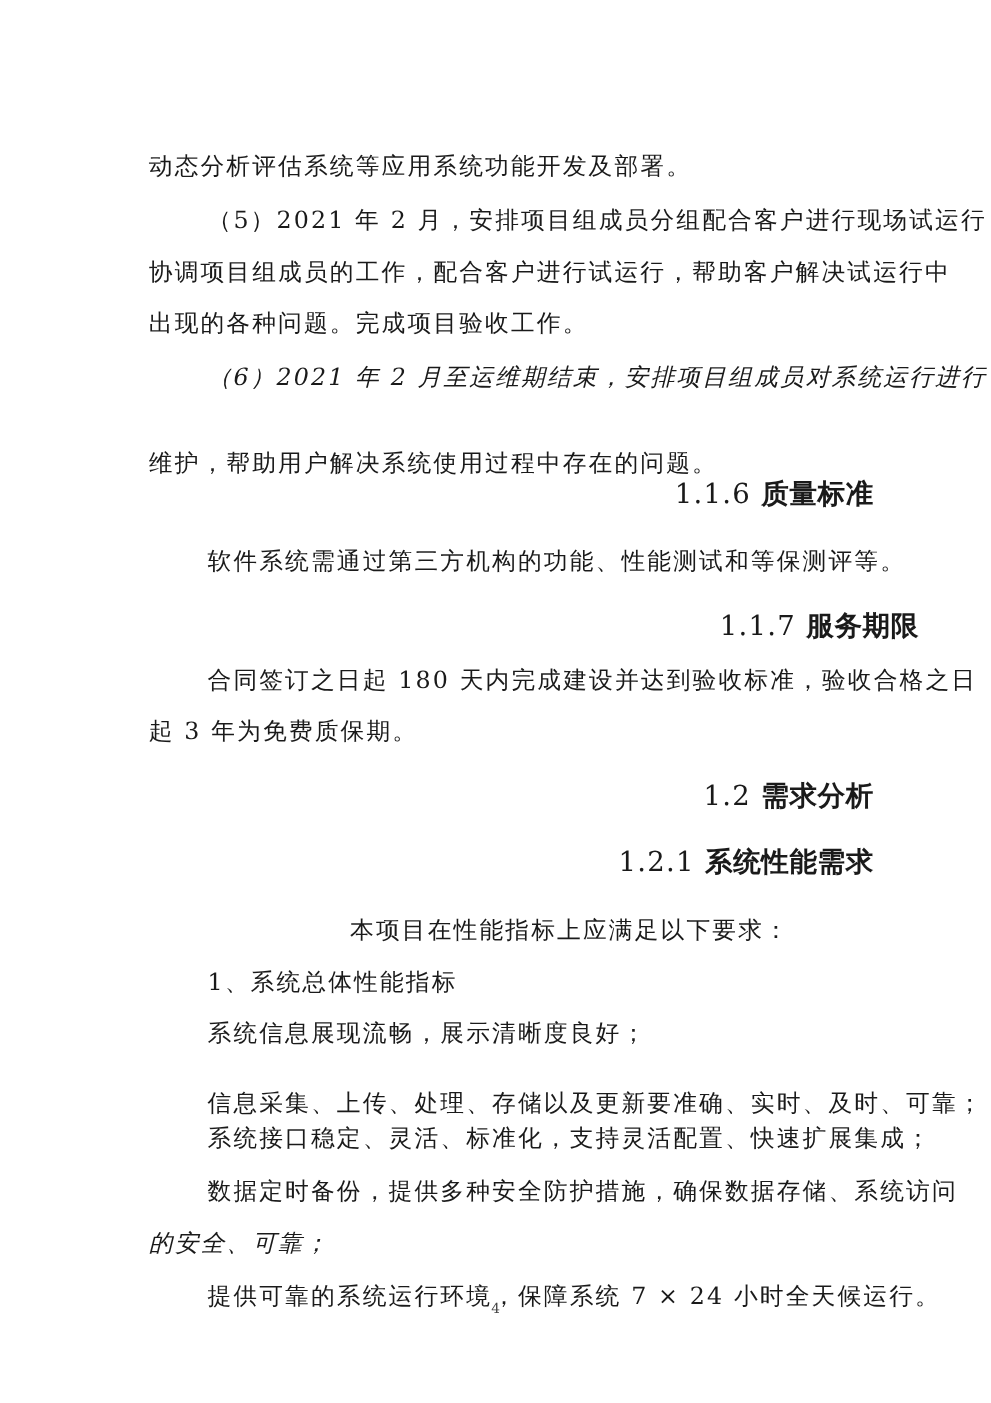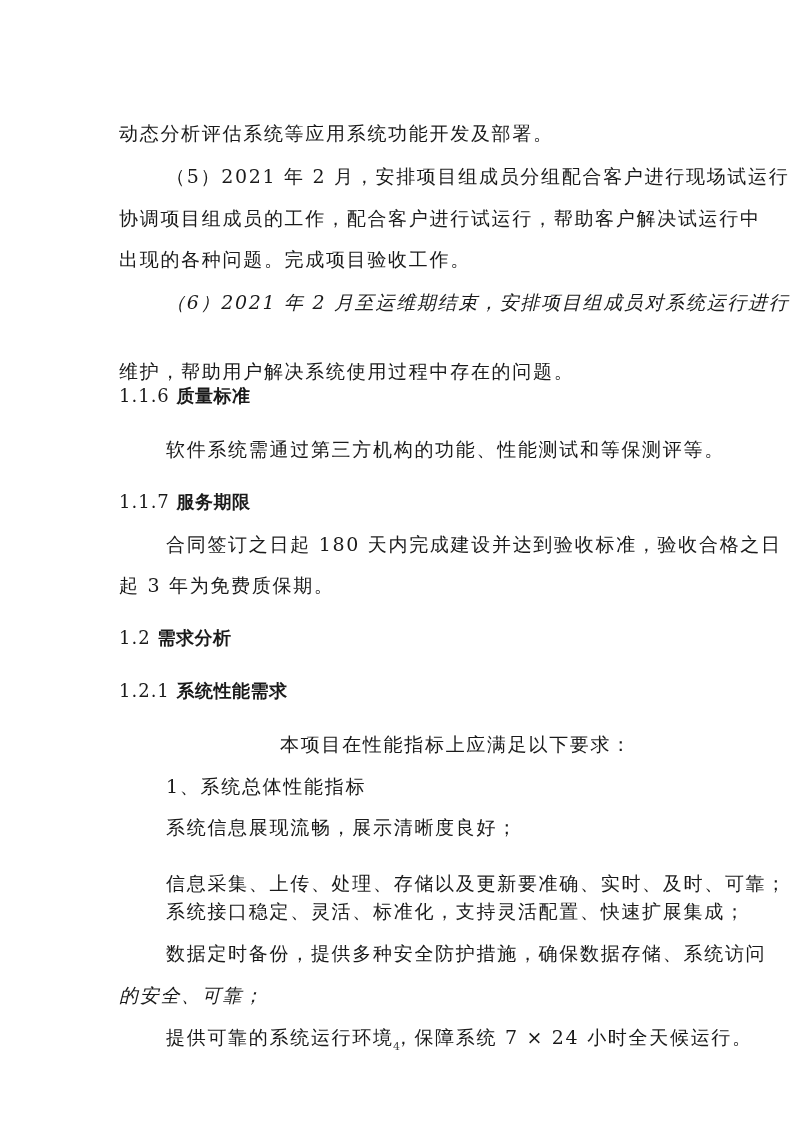--- a/index.html
+++ b/index.html
@@ -13,22 +13,23 @@
     font-size: 19px;
     line-height: 24px;
     color: #1a1a1a;
     white-space: nowrap;
     letter-spacing: 1.7px;
   }
   .ind { left: 166px; }
   .h {
     font-family: "DejaVu Sans", "Liberation Sans", sans-serif;
     font-weight: bold;
-    font-size: 18px;
+    font-size: 22px;
     letter-spacing: 0.5px;
+    text-align: right;
   }
   .h .num { font-family: "DejaVu Serif", "Liberation Serif", serif; font-weight: normal; letter-spacing: 1px; }
   .pgnum {
     position: absolute; left: 393px; top: 1022px;
     font-family: "DejaVu Serif", "Liberation Serif", serif;
     font-size: 11px; color: #444;
   }
 </style>
 </head>
 <body>
@@ -36,21 +37,21 @@
 <div class="page">
   <div id="lines">
       <div class="ln" style="top: 103px;">动态分析评估系统等应用系统功能开发及部署。</div>
       <div class="ln ind" style="top: 146px;">（5）2021 年 2 月，安排项目组成员分组配合客户进行现场试运行，</div>
       <div class="ln" style="top: 188px;">协调项目组成员的工作，配合客户进行试运行，帮助客户解决试运行中</div>
       <div class="ln" style="top: 229px;">出现的各种问题。完成项目验收工作。</div>
       <div class="ln ind" style="top: 272px; font-style: italic;">（6）2021 年 2 月至运维期结束，安排项目组成员对系统运行进行</div>
       <div class="ln" style="top: 313px; margin-top: 28px;">维护，帮助用户解决系统使用过程中存在的问题。</div>
       <div class="ln h" style="top: 366px;"><span class="num">1.1.6</span> <span>质量标准</span></div>
       <div class="ln ind" style="top: 419px;">软件系统需通过第三方机构的功能、性能测试和等保测评等。</div>
-      <div class="ln h" style="top: 472px;"><span class="num">1.1.7</span> <span>服务期限</span></div>
+      <div class="ln h" style="top: 472px; margin-left: 36px;"><span class="num">1.1.7</span> <span>服务期限</span></div>
       <div class="ln ind" style="top: 514px;">合同签订之日起 180 天内完成建设并达到验收标准，验收合格之日</div>
       <div class="ln" style="top: 555px;">起 3  年为免费质保期。</div>
       <div class="ln h" style="top: 608px;"><span class="num">1.2</span> <span>需求分析</span></div>
       <div class="ln h" style="top: 661px;"><span class="num">1.2.1</span> <span>系统性能需求</span></div>
       <div class="ln ind" style="top: 714px; text-align: center;">本项目在性能指标上应满足以下要求：</div>
       <div class="ln ind" style="top: 756px;">1、系统总体性能指标</div>
       <div class="ln ind" style="top: 797px;">系统信息展现流畅，展示清晰度良好；</div>
       <div class="ln ind" style="top: 839px; margin-top: 14px;">信息采集、上传、处理、存储以及更新要准确、实时、及时、可靠；</div>
       <div class="ln ind" style="top: 881px;">系统接口稳定、灵活、标准化，支持灵活配置、快速扩展集成；</div>
       <div class="ln ind" style="top: 923px;">数据定时备份，提供多种安全防护措施，确保数据存储、系统访问</div>

